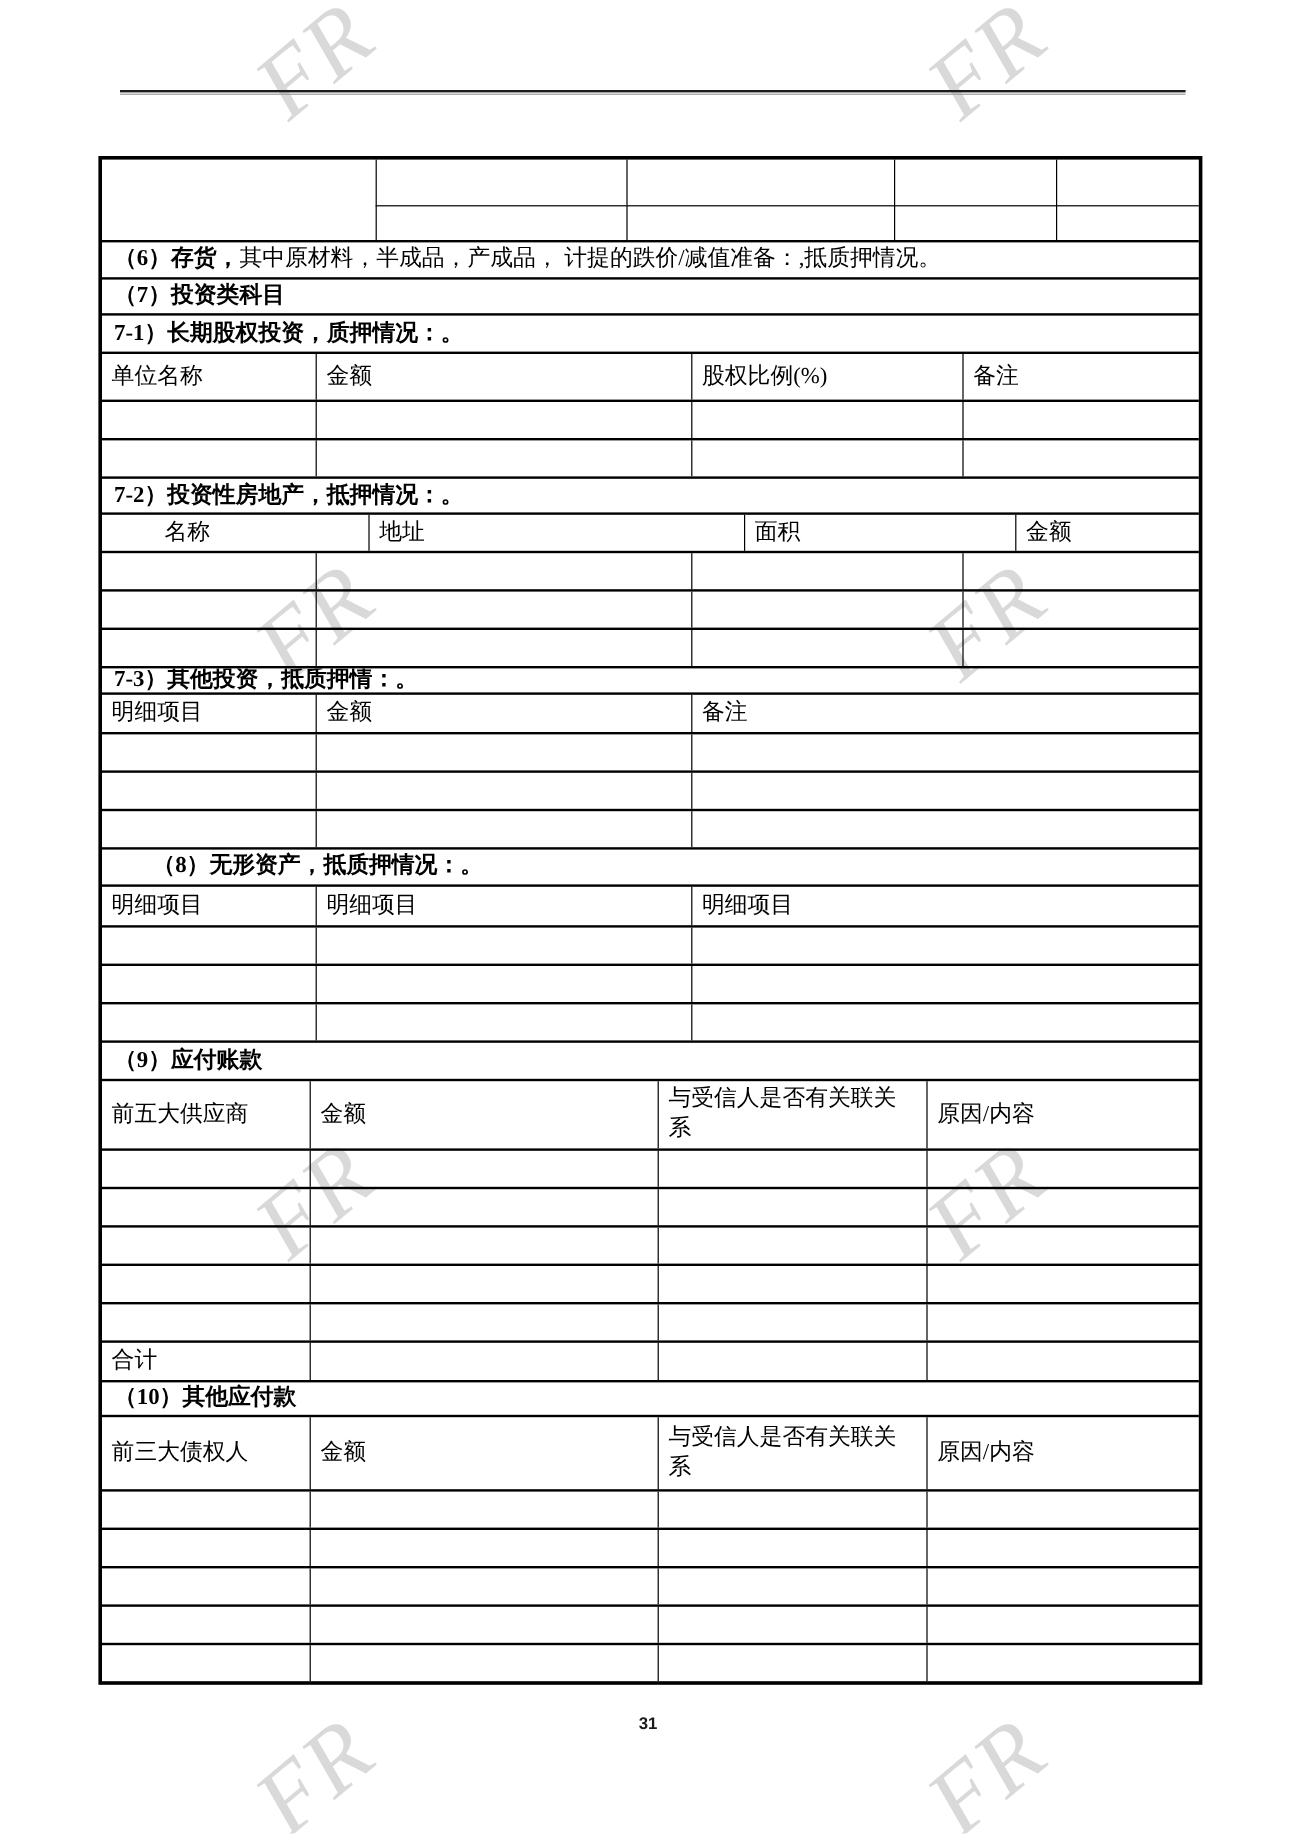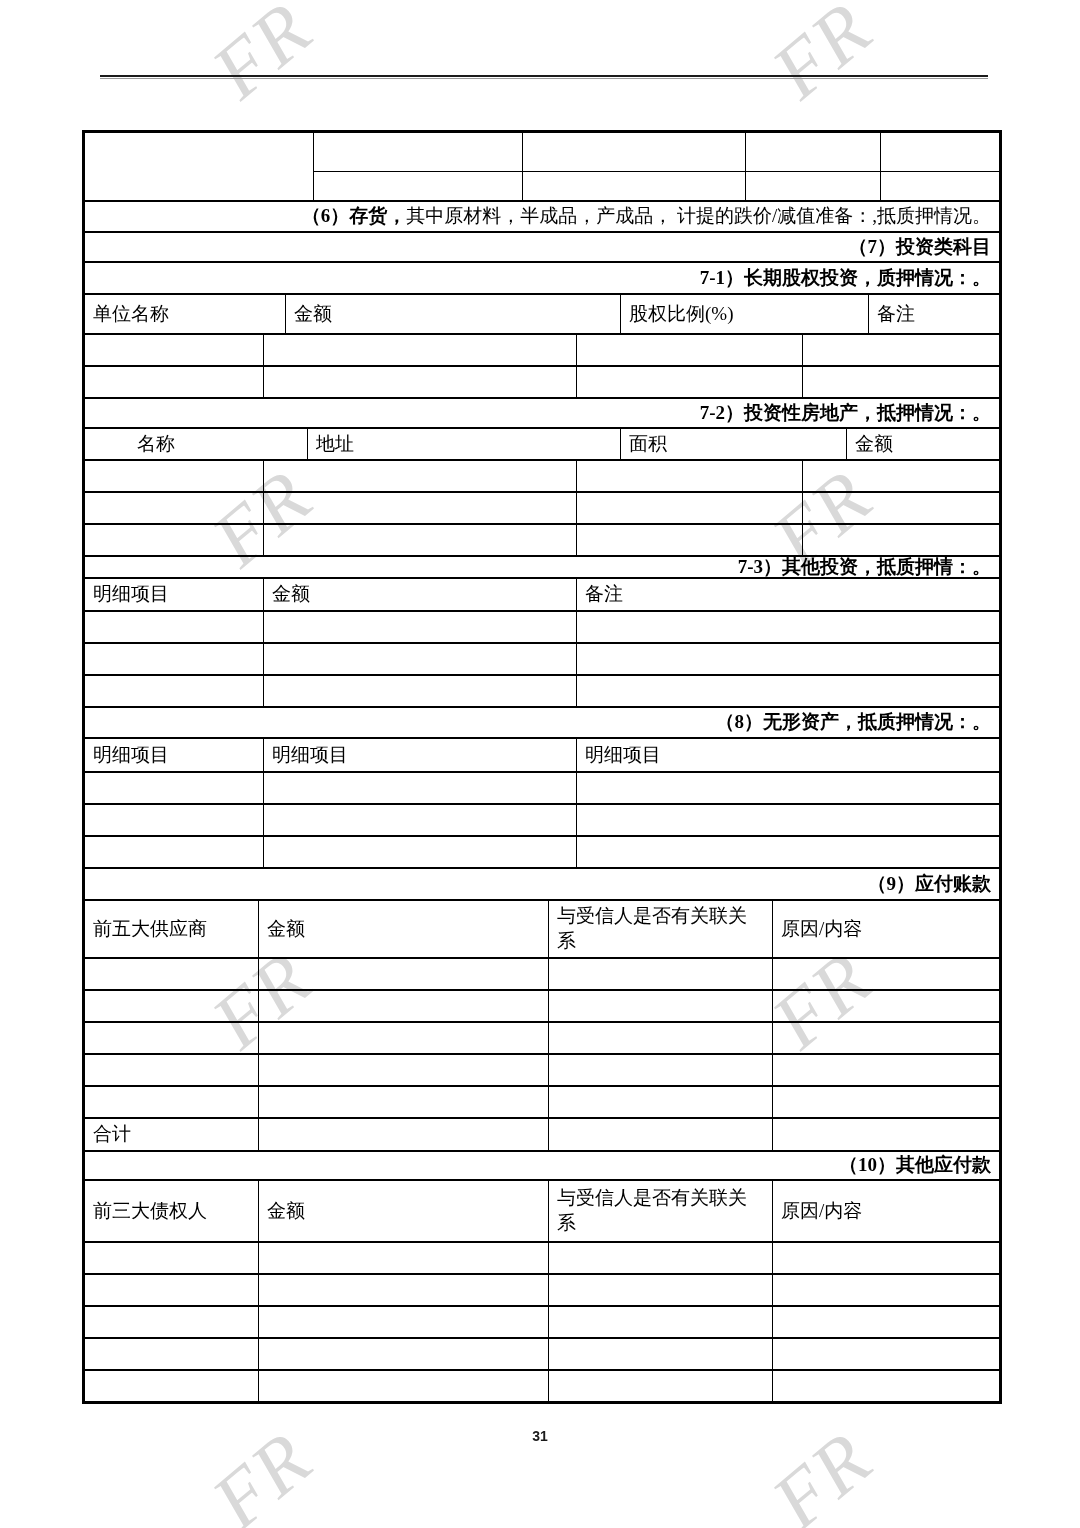--- a/index.html
+++ b/index.html
@@ -37,21 +37,21 @@
   }
   .block:first-child { border-top:none; }
   .cell {
     box-sizing:border-box; border-left:1px solid #000;
     display:flex; align-items:center;
     padding:2px 8px; font-size:19px; line-height:1.3;
     overflow:hidden;
   }
   .cell.first { border-left:none; }
   .cell.bt { border-top:1.5px solid #000; }
-  .title-cell { padding-left:10px;justify-content:flex-end; }
+  .title-cell { padding-left:10px; }
   .b { font-weight:bold; }
   
   .page-number {
     position:absolute; left:0; top:1428px; width:1080px;
     text-align:center; font-size:14px; font-weight:600; color:#1a1a1a;
     font-family:"Liberation Sans","DejaVu Sans",sans-serif;
     z-index:1;
   }
 </style>
 </head>
@@ -85,26 +85,26 @@
     <div class="block" style="grid-template-columns: 1fr; height: 31px;">
       <div class="cell first title-cell">
         <div><span class="b">（6）存货，</span><span>其中原材料，半成品，产成品， 计提的跌价/减值准备：,抵质押情况。</span></div>
       </div>
     </div>
     <div class="block" style="grid-template-columns: 1fr; height: 30px;">
       <div class="cell first title-cell">
         <div><span class="b">（7）投资类科目</span></div>
       </div>
     </div>
-    <div class="block" style="grid-template-columns: 1fr; height: 32px; padding-left: 32px;">
+    <div class="block" style="grid-template-columns: 1fr; height: 32px;">
       <div class="cell first title-cell">
         <div><span class="b">7-1）长期股权投资，质押情况：。</span></div>
       </div>
     </div>
-    <div class="block" style="grid-template-columns: 178px 313px 226px 1fr; height: 40px; gap: 22px;">
+    <div class="block" style="grid-template-columns: 178px 313px 226px 1fr; height: 40px;">
       <div class="cell first">单位名称</div>
       <div class="cell">金额</div>
       <div class="cell">股权比例(%)</div>
       <div class="cell">备注</div>
     </div>
     <div class="block" style="grid-template-columns: 178px 313px 226px 1fr; height: 32px;">
       <div class="cell first"></div>
       <div class="cell"></div>
       <div class="cell"></div>
       <div class="cell"></div>

